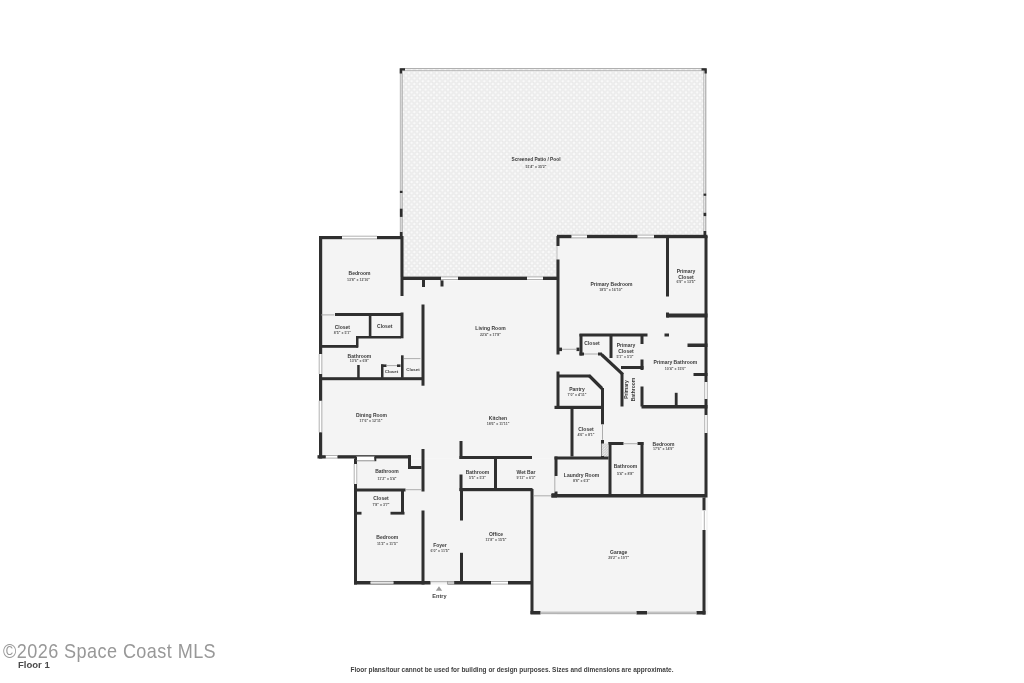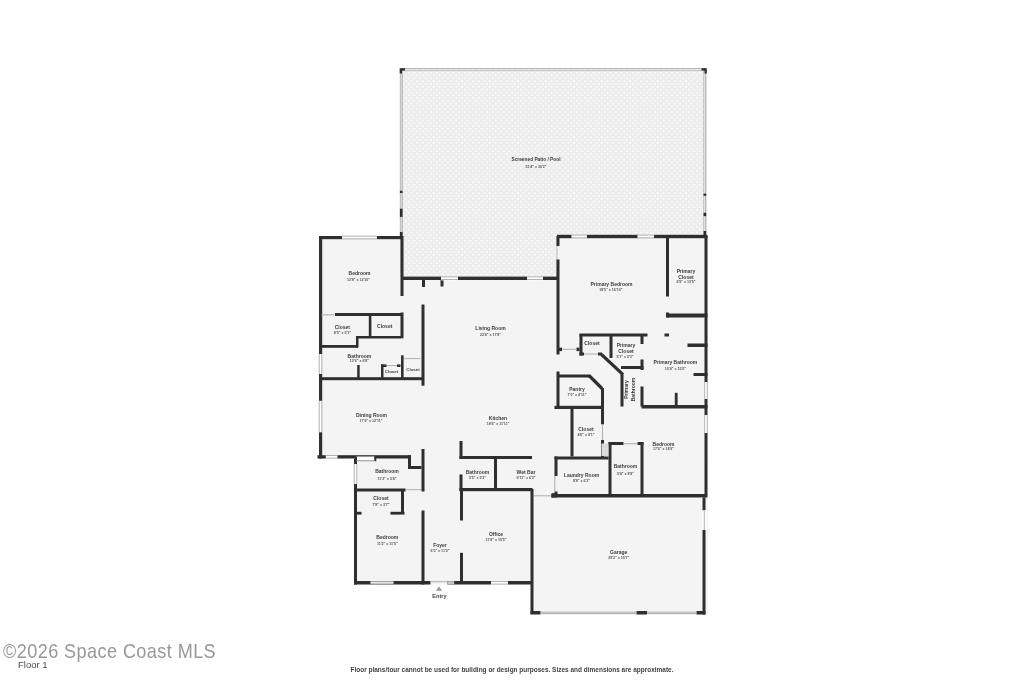--- a/index.html
+++ b/index.html
@@ -2,21 +2,21 @@
 <html><head>
 <meta charset="utf-8">
 <style>
   html,body{margin:0;padding:0;background:#ffffff;}
   .page{position:relative;width:1024px;height:683px;background:#ffffff;overflow:hidden;
         font-family:"Liberation Sans", sans-serif;}
   svg{position:absolute;left:0;top:0;}
   .wm{position:absolute;left:3px;top:639px;font-size:21px;color:#989898;
       font-family:"Liberation Sans", sans-serif;letter-spacing:0.5px;
       transform:scaleX(0.86);transform-origin:0 0;}
-  .floor1{position:absolute;left:18px;top:658.5px;font-size:9.5px;font-weight:normal;color:#4a4a4a;}
+  .floor1{position:absolute;left:18px;top:658.5px;font-size:9.5px;font-weight:bold;color:#4a4a4a;}
   .footer{position:absolute;left:0;top:664.5px;width:1024px;text-align:center;
           font-size:8px;font-weight:bold;color:#3f3f3f;
           transform:scaleX(0.81);transform-origin:512px 0;}
 </style>
 </head>
 <body>
 <div class="page">
 <svg width="1024" height="683" viewBox="0 0 1024 683">
 <defs>
   <pattern id="mesh" width="5.6" height="5.6" patternUnits="userSpaceOnUse">

